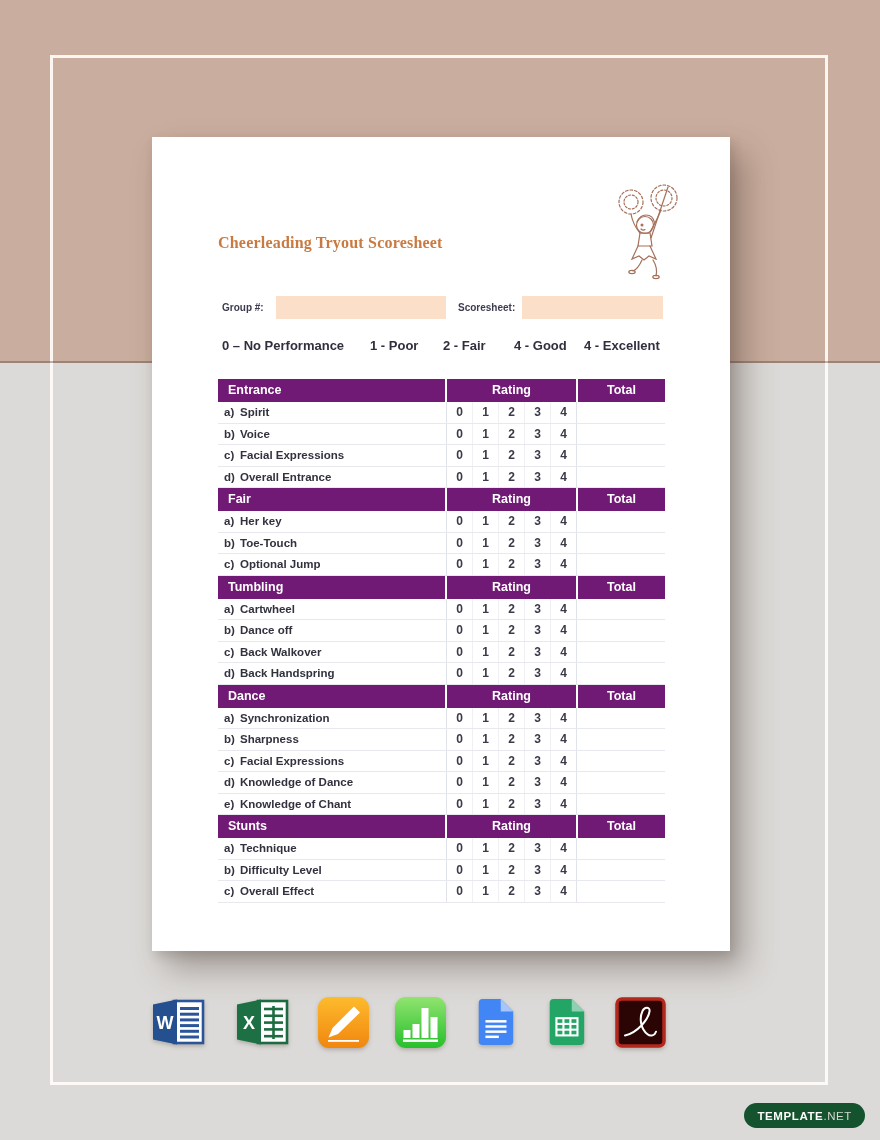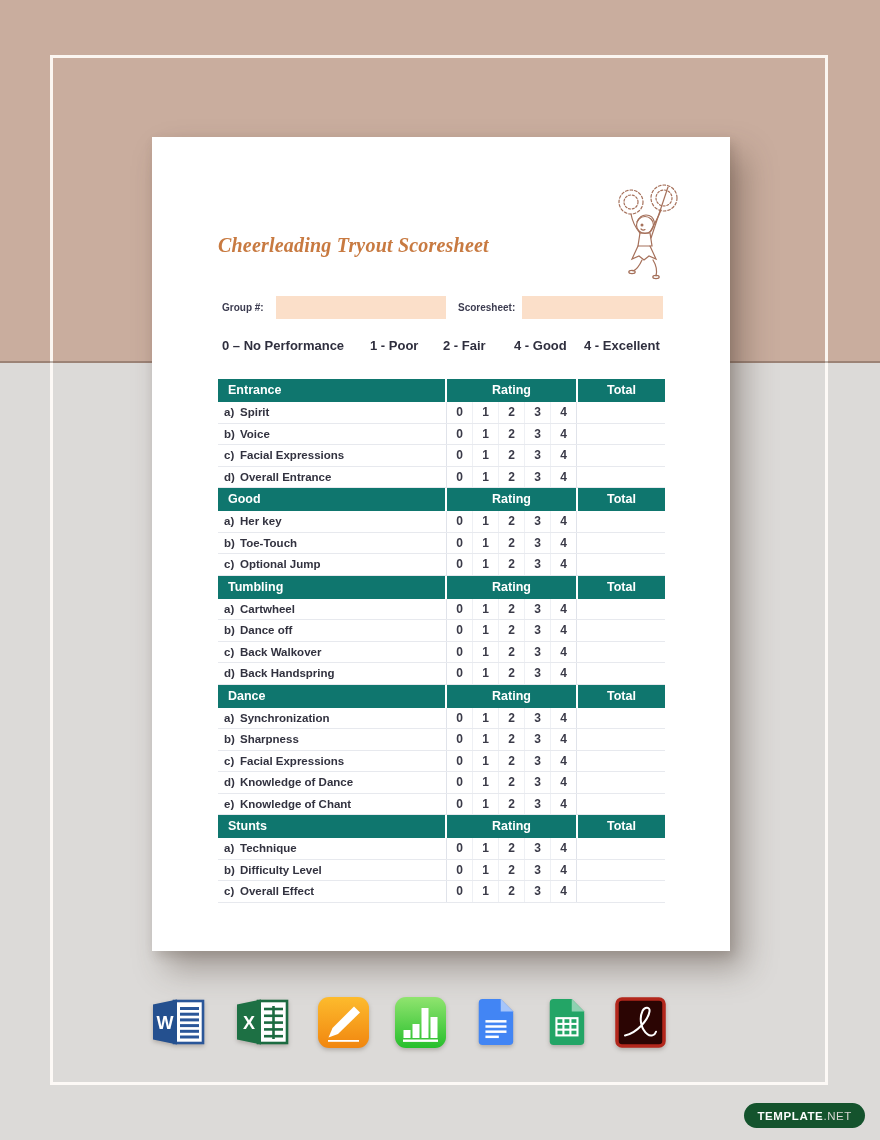--- a/index.html
+++ b/index.html
@@ -7,40 +7,40 @@
           font-family:"Liberation Sans",sans-serif;}
   .bg-top{position:absolute;left:0;top:0;width:880px;height:363px;background:#c9ad9e;}
   .split-line{position:absolute;left:0;top:361px;width:880px;height:2px;background:rgba(84,62,52,.38);z-index:2;}
   .frame{position:absolute;left:50px;top:55px;width:778px;height:1030px;box-sizing:border-box;
          border:3px solid rgba(255,252,248,.92);z-index:1;}
 
   
   .sheet{position:absolute;left:152px;top:137px;width:578px;height:814px;background:#ffffff;z-index:3;
          box-shadow:14px 18px 30px rgba(70,55,45,.38), 3px 5px 10px rgba(70,55,45,.18);}
   .title{position:absolute;left:66px;top:97px;font-family:"Liberation Serif",serif;
-         font-size:20px;font-weight:700;color:#c87a41;letter-spacing:.2px;white-space:nowrap;font-style:italic;}
+         font-size:16px;font-weight:700;color:#c87a41;letter-spacing:.2px;white-space:nowrap;}
   .illus{position:absolute;left:462px;top:43px;width:70px;height:110px;}
 
   .fields{position:absolute;left:70px;top:159px;width:441px;height:23px;
           font-size:10px;font-weight:700;color:#3c3c50;}
   .fields .lbl{position:absolute;top:0;line-height:23px;white-space:nowrap;}
   .lbl-candidate{left:236px;}
   .input-box{position:absolute;top:0;height:23px;background:#fbdfc9;}
   .box-group{left:54px;width:170px;}
   .box-candidate{left:300px;width:141px;}
 
   .legend{position:absolute;left:70px;top:201px;width:443px;height:18px;
           font-size:13px;font-weight:700;color:#2f2f3e;}
   .legend span{position:absolute;top:0;white-space:nowrap;text-align:center;}
   .lg0{left:0;} .lg1{left:148px;} .lg2{left:221px;} .lg3{left:292px;} .lg4{left:362px;}
 
   
   .score-table{position:absolute;left:66px;top:242px;width:447px;}
   .t-head{display:grid;grid-template-columns:227px 129px 87px;column-gap:2px;height:23px;background:#fff;}
-  .hc{background:#0f766e;color:#fff;font-size:12.5px;font-weight:700;line-height:23px;}
+  .hc{background:#701a75;color:#fff;font-size:12.5px;font-weight:700;line-height:23px;}
   .hc.name{padding-left:10px;box-sizing:border-box;}
   .hc.rating,.hc.total{text-align:center;}
   .t-row{display:grid;grid-template-columns:229px 26px 26px 26px 26px 26px 88px;height:21.5px;
          box-sizing:border-box;border-bottom:1px solid #e7e9ee;background:#fff;}
   .cell.item{display:flex;align-items:center;font-size:11.5px;font-weight:600;color:#32323f;
              border-right:1px solid #e0e3ea;box-sizing:border-box;}
   .letter{margin-left:6px;width:16px;}
   .cell.item .label{white-space:nowrap;}
   .rate-cell{font-size:12px;font-weight:600;color:#3a3a48;text-align:center;line-height:20.5px;
              border-right:1px solid #eef0f4;box-sizing:border-box;}
@@ -158,21 +158,21 @@
     </div>
     <div class="rate-cell">0</div>
           <div class="rate-cell">1</div>
           <div class="rate-cell">2</div>
           <div class="rate-cell">3</div>
           <div class="rate-cell last">4</div>
           <div class="cell total"></div>
   </div>
 
   <div class="t-head">
-    <div class="hc name">Good</div>
+    <div class="hc name">Fair</div>
     <div class="hc rating">Rating</div>
     <div class="hc total">Total</div>
   </div>
 
   <div class="t-row">
     <div class="cell item">
       <span class="letter">a)</span>
       <span class="label">Her key</span>
     </div>
     <div class="rate-cell">0</div>

